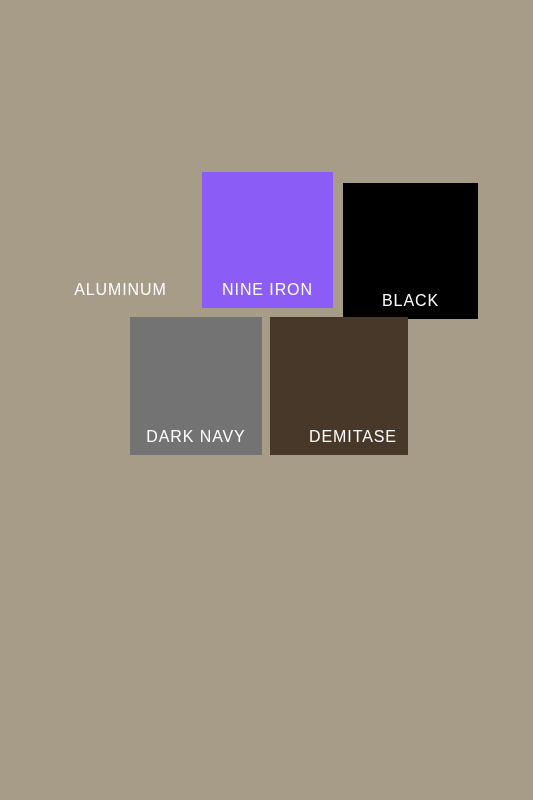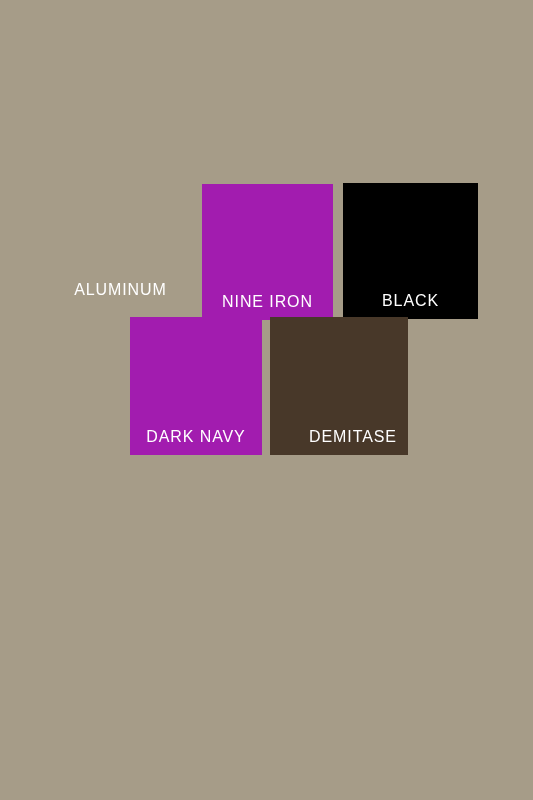--- a/index.html
+++ b/index.html
@@ -126,29 +126,29 @@
   </div>
 
   <div class="style-code">25 AEE 056U 3838</div>
 
   <div class="swatch-area" style="background: rgb(166, 156, 136);">
 
     <div class="swatch sw-0" style="background:#a69c88;">
       <span class="swatch-label" style="color: rgb(255, 255, 255);">ALUMINUM</span>
     </div>
 
-    <div class="swatch sw-1" style="background:#a21caf;margin-top:12px;">
+    <div class="swatch sw-1" style="background:#8b5cf6;">
       <span class="swatch-label" style="color: rgb(255, 255, 255);">NINE IRON</span>
     </div>
 
     <div class="swatch sw-2" style="background:#000000;">
       <span class="swatch-label" style="color: rgb(255, 255, 255);">BLACK</span>
     </div>
 
-    <div class="swatch sw-3" style="background:#a21caf;">
+    <div class="swatch sw-3" style="background:#737373;">
       <span class="swatch-label" style="color: rgb(255, 255, 255);">DARK NAVY</span>
     </div>
 
     <div class="swatch sw-4" style="background:#483829;">
       <span class="swatch-label" style="color: rgb(255, 255, 255); padding-left: 28px;">DEMITASE</span>
     </div>
 
   </div>
 </div>
 

